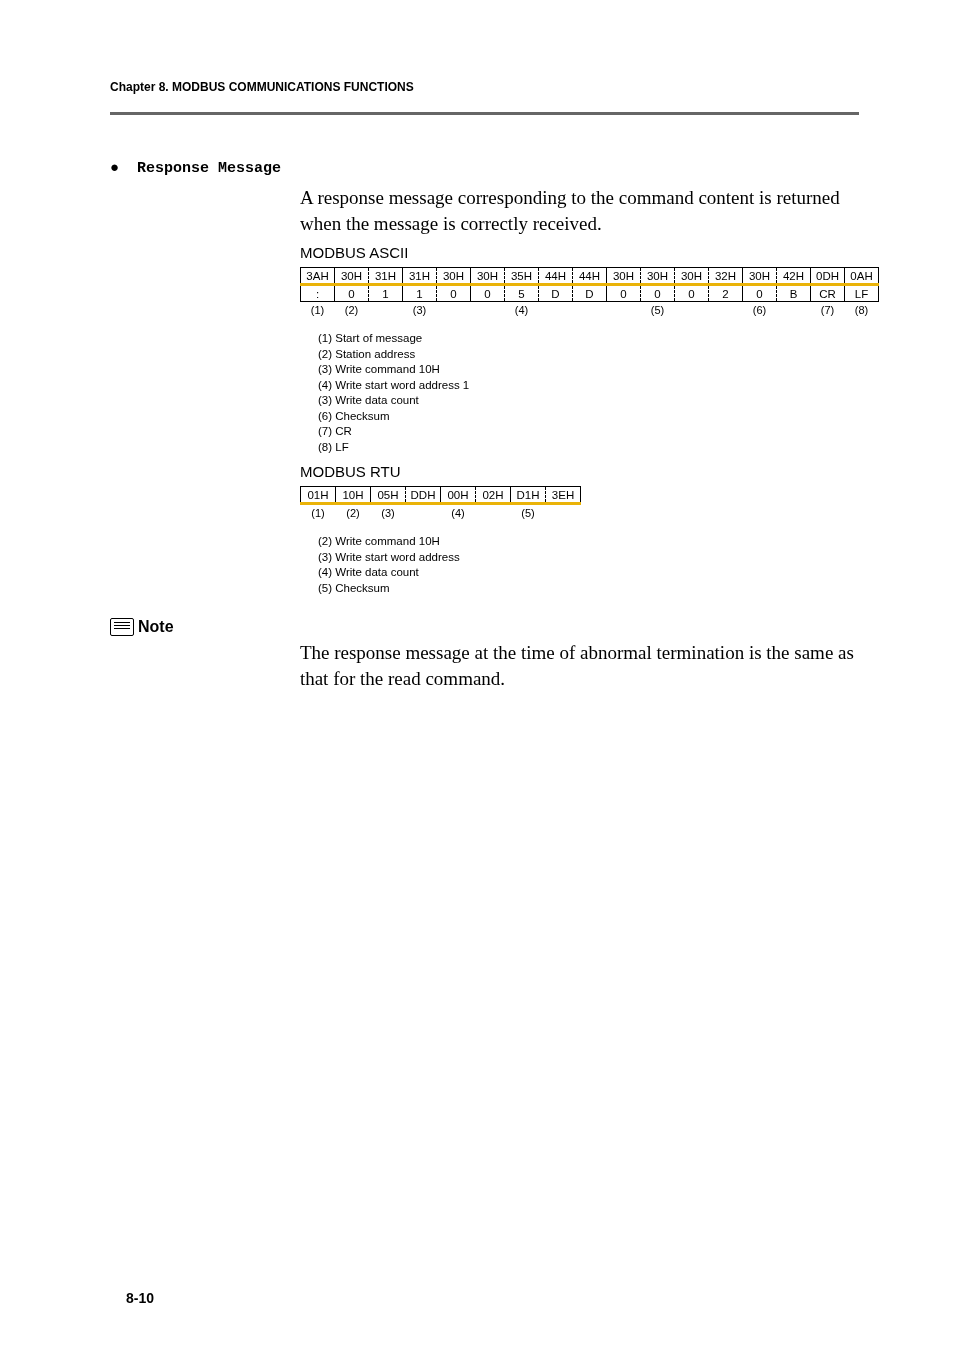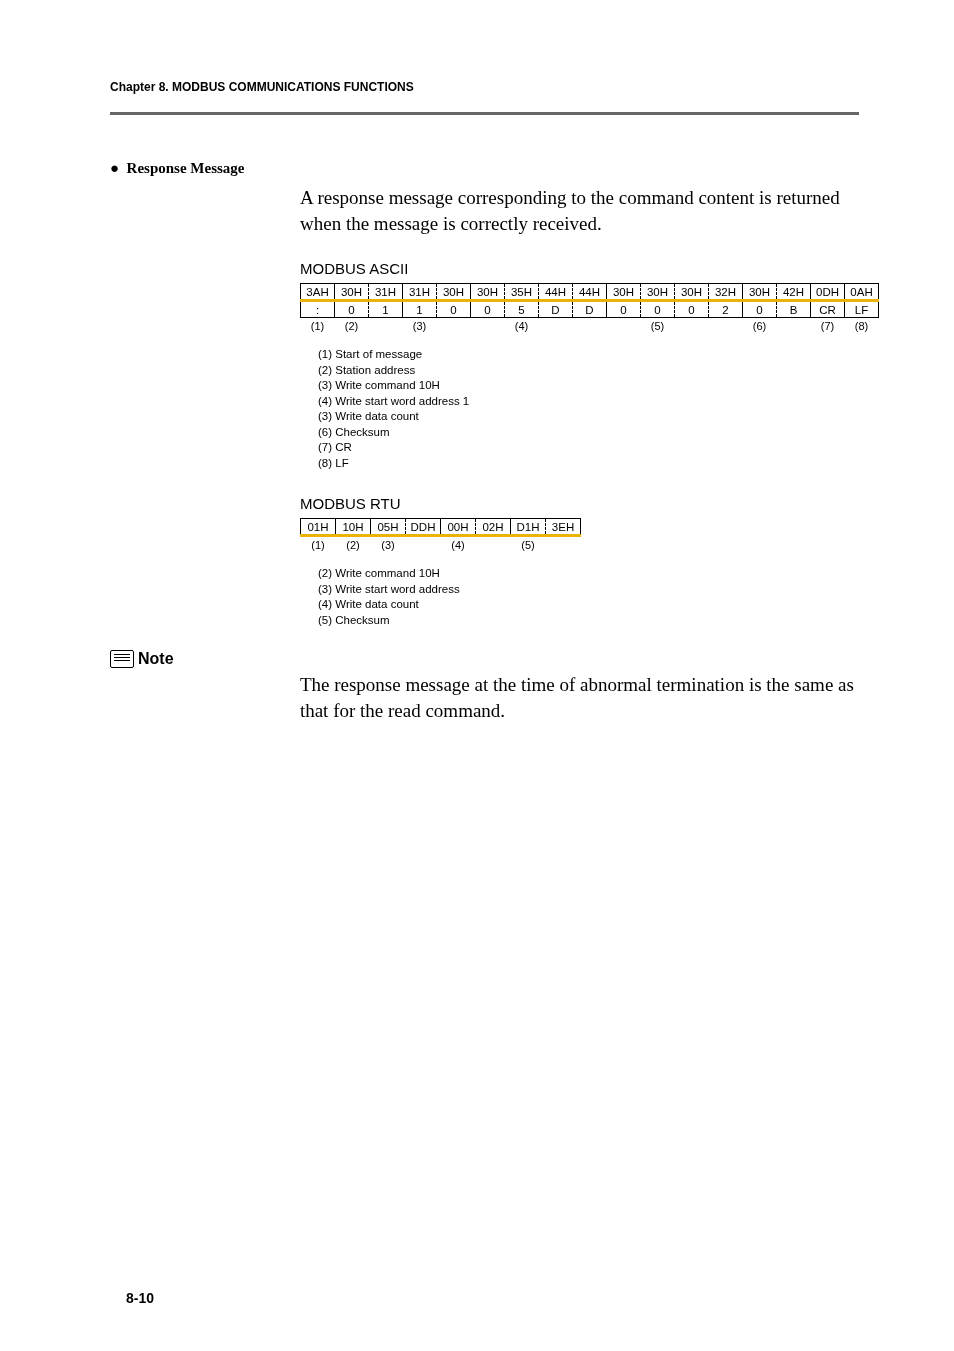--- a/index.html
+++ b/index.html
@@ -1,22 +1,22 @@
 <!DOCTYPE html>
 <html><head>
 <meta charset="utf-8">
 <style>
   body{margin:0;background:#fff;font-family:"Times New Roman",serif;color:#000}
   .page{width:954px;height:1351px;position:relative;box-sizing:border-box;padding:80px 95px 0 110px}
   .chapter-title{font-family:Arial,Helvetica,sans-serif;font-weight:bold;font-size:12px;margin-bottom:6px}
   .hr{border:none;border-top:3.5px solid #666;margin:18px 0 45px 0}
-  .section-head{font-family:Liberation Serif, serif;font-weight:bold;font-size:15px;margin-bottom:8px}
+  .section-head{font-family:Liberation Mono, monospace;font-weight:bold;font-size:15px;margin-bottom:8px}
   .content-block{margin-left:190px;width:560px}
   .body-txt{font-size:19px;line-height:1.35;margin:0 0 4px 0}
-  .sub-head{font-family:Arial,Helvetica,sans-serif;font-size:15px;margin:24px 0 6px 0}
+  .sub-head{font-family:Arial,Helvetica,sans-serif;font-size:15px;margin:8px 0 6px 0}
   table.msg{border-collapse:collapse;table-layout:fixed;font-family:Arial,Helvetica,sans-serif;font-size:11.5px}
   table.msg td{height:15px;text-align:center;vertical-align:middle;padding:0}
   .ascii{width:560px}
   .ascii td{width:33px}
   .hexrow td{border-top:1px solid #000;border-bottom:3px solid #eab308}
   .charrow td{border-bottom:1px solid #000}
   .bl{border-left:1px solid #000}
   .br{border-right:1px solid #000}
   .dl{border-left:1px dashed #000}
   .idxrow td{border:none;font-size:11px;padding-top:2px}

